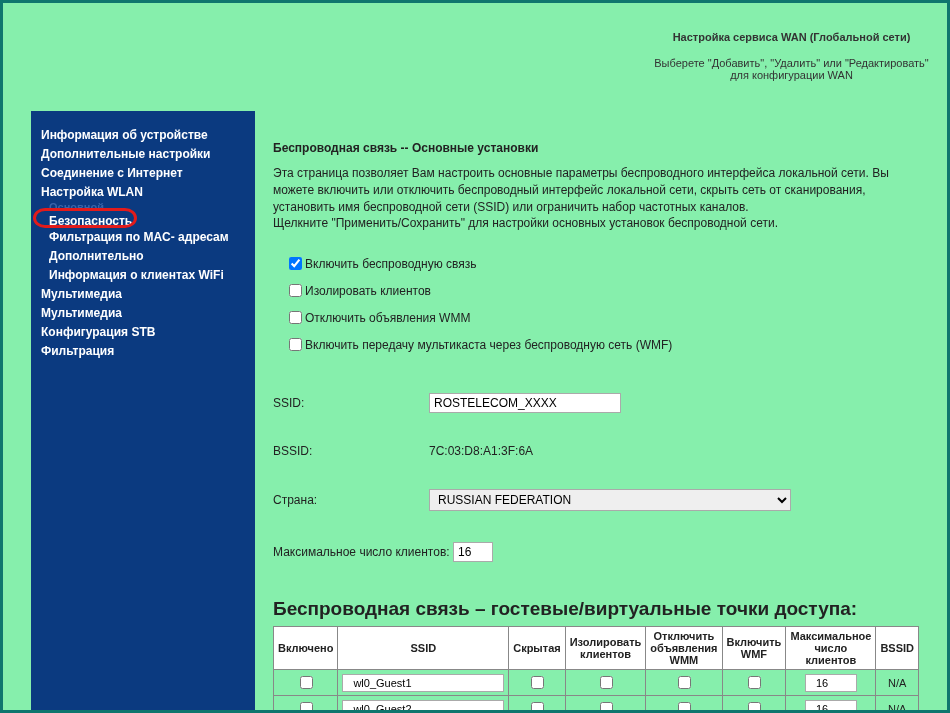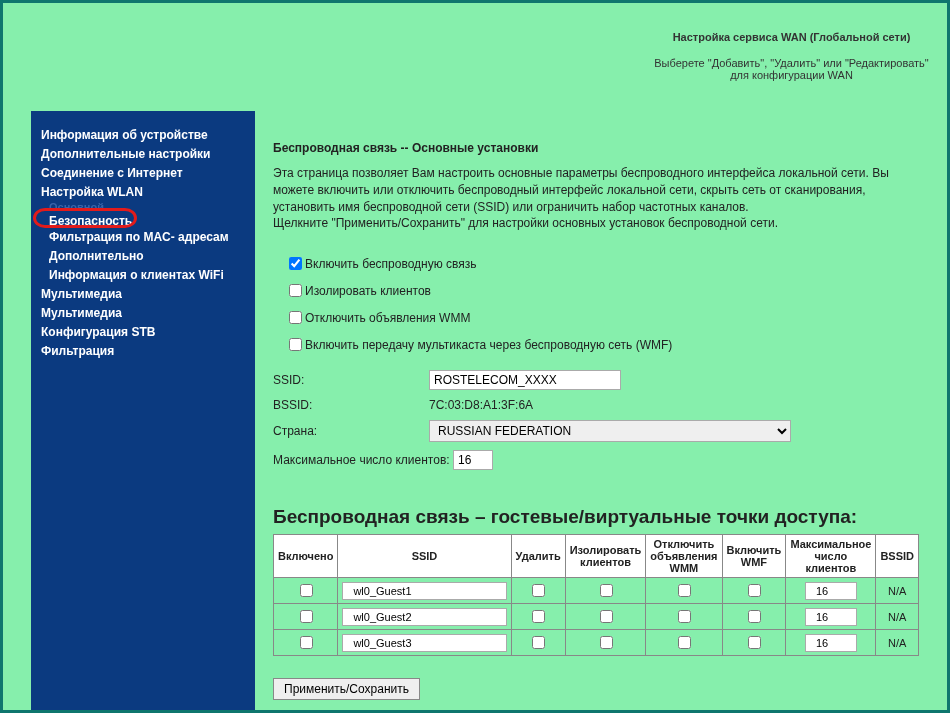--- a/index.html
+++ b/index.html
@@ -12,21 +12,21 @@
 .sidebar .item { padding: 2.5px 0; font-weight: bold; color: #fff; cursor: pointer; white-space: nowrap; }
 .sidebar .sub { padding: 2.5px 0 2.5px 8px; font-weight: bold; color: #fff; cursor: pointer; white-space: nowrap; }
 .sidebar .ghost { color: #3964a8; font-weight: bold; padding-left: 8px; font-size: 11px; }
 .sidebar .highlight { position: relative; display: inline; margin-top: 17px; }
 .sidebar .ring { position: absolute; left: -8px; top: -3px; width: 104px; height: 20px; border: 3px solid #e21b1b; border-radius: 12px / 10px; pointer-events: none; }
 .content { flex: 1; padding: 16px 28px 10px 18px; color: #222; overflow: auto; }
 .content h2 { font-size: 12px; font-weight: bold; margin: 14px 0 10px 0; }
 .content .intro { font-size: 12px; line-height: 1.4; margin-bottom: 18px; }
 .checkrow { display: flex; align-items: center; padding: 4px 0 4px 12px; }
 .checkrow input[type=checkbox] { width: 13px; height: 13px; }
-.formrow { display: flex; align-items: center; padding: 4px 0; }
+.formrow { display: flex; align-items: center; padding: 4px 0; margin-top: 23px; }
 .formrow .lab { width: 156px; }
 .formrow input[type=text] { font-size: 12px; padding: 2px 4px; height: 20px; border: 1px solid #aaa; }
 .formrow select { font-size: 12px; padding: 2px 4px; height: 22px; border: 1px solid #aaa; background: #efefef; }
 .section2 { margin-top: 32px; font-size: 19px; font-weight: bold; }
 table.guest { border-collapse: collapse; width: 100%; margin-top: 6px; }
 table.guest th, table.guest td { border: 1px solid #888; font-size: 11px; text-align: center; padding: 3px 4px; vertical-align: middle; }
 table.guest th { background: #fff; font-weight: bold; }
 table.guest td input[type=text] { width: 100%; font-size: 11px; padding: 1px 10px; height: 18px; border: 1px solid #aaa; text-align: left; }
 table.guest td.max input[type=text] { width: 52px; }
 .applybtn { margin-top: 22px; font-size: 12px; padding: 3px 10px; border: 1px solid #888; background: #efefef; cursor: pointer; }
@@ -109,21 +109,21 @@
         <input type="text" style="width: 40px;" value="16">
       </div>
 
       <div class="section2">Беспроводная связь – гостевые/виртуальные точки доступа:</div>
 
       <table class="guest">
         <thead>
           <tr>
             <th style="width:60px">Включено</th>
             <th style="width:190px">SSID</th>
-            <th style="width:52px">Удалить</th>
+            <th style="width:52px">Скрытая</th>
             <th style="width:75px">Изолировать клиентов</th>
             <th style="width:75px">Отключить объявления WMM</th>
             <th style="width:60px">Включить WMF</th>
             <th style="width:90px">Максимальное число клиентов</th>
             <th style="width:38px">BSSID</th>
           </tr>
         </thead>
         <tbody id="guest-body">
         <tr>
               <td><input type="checkbox" style=""></td>

